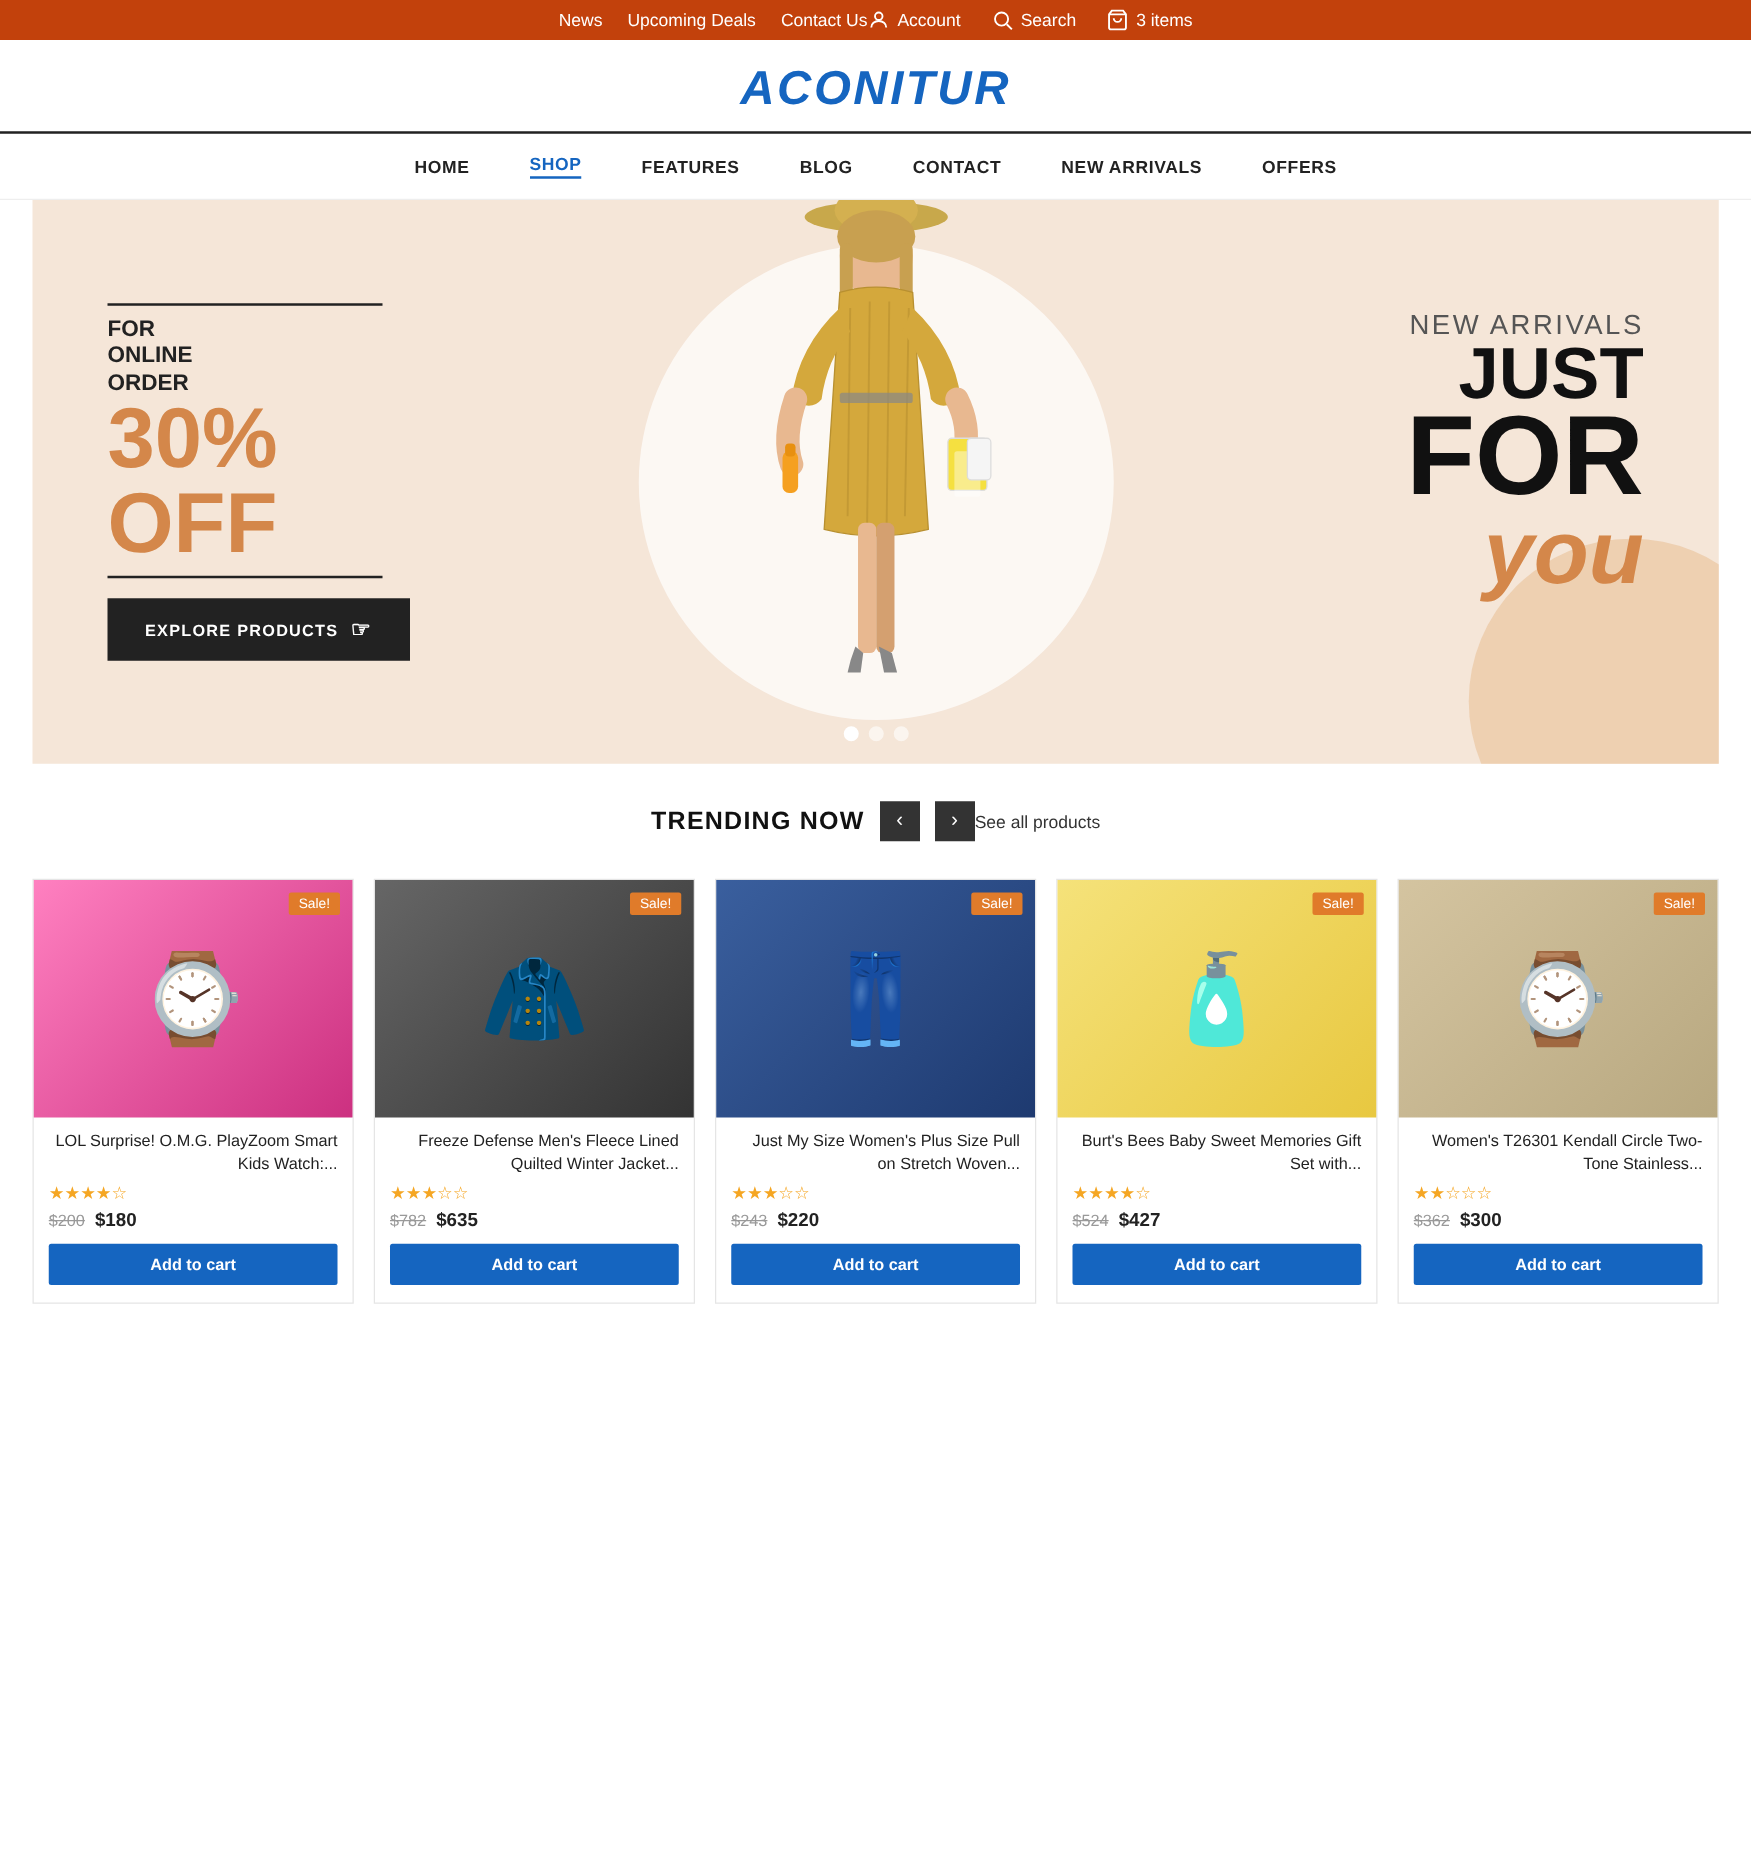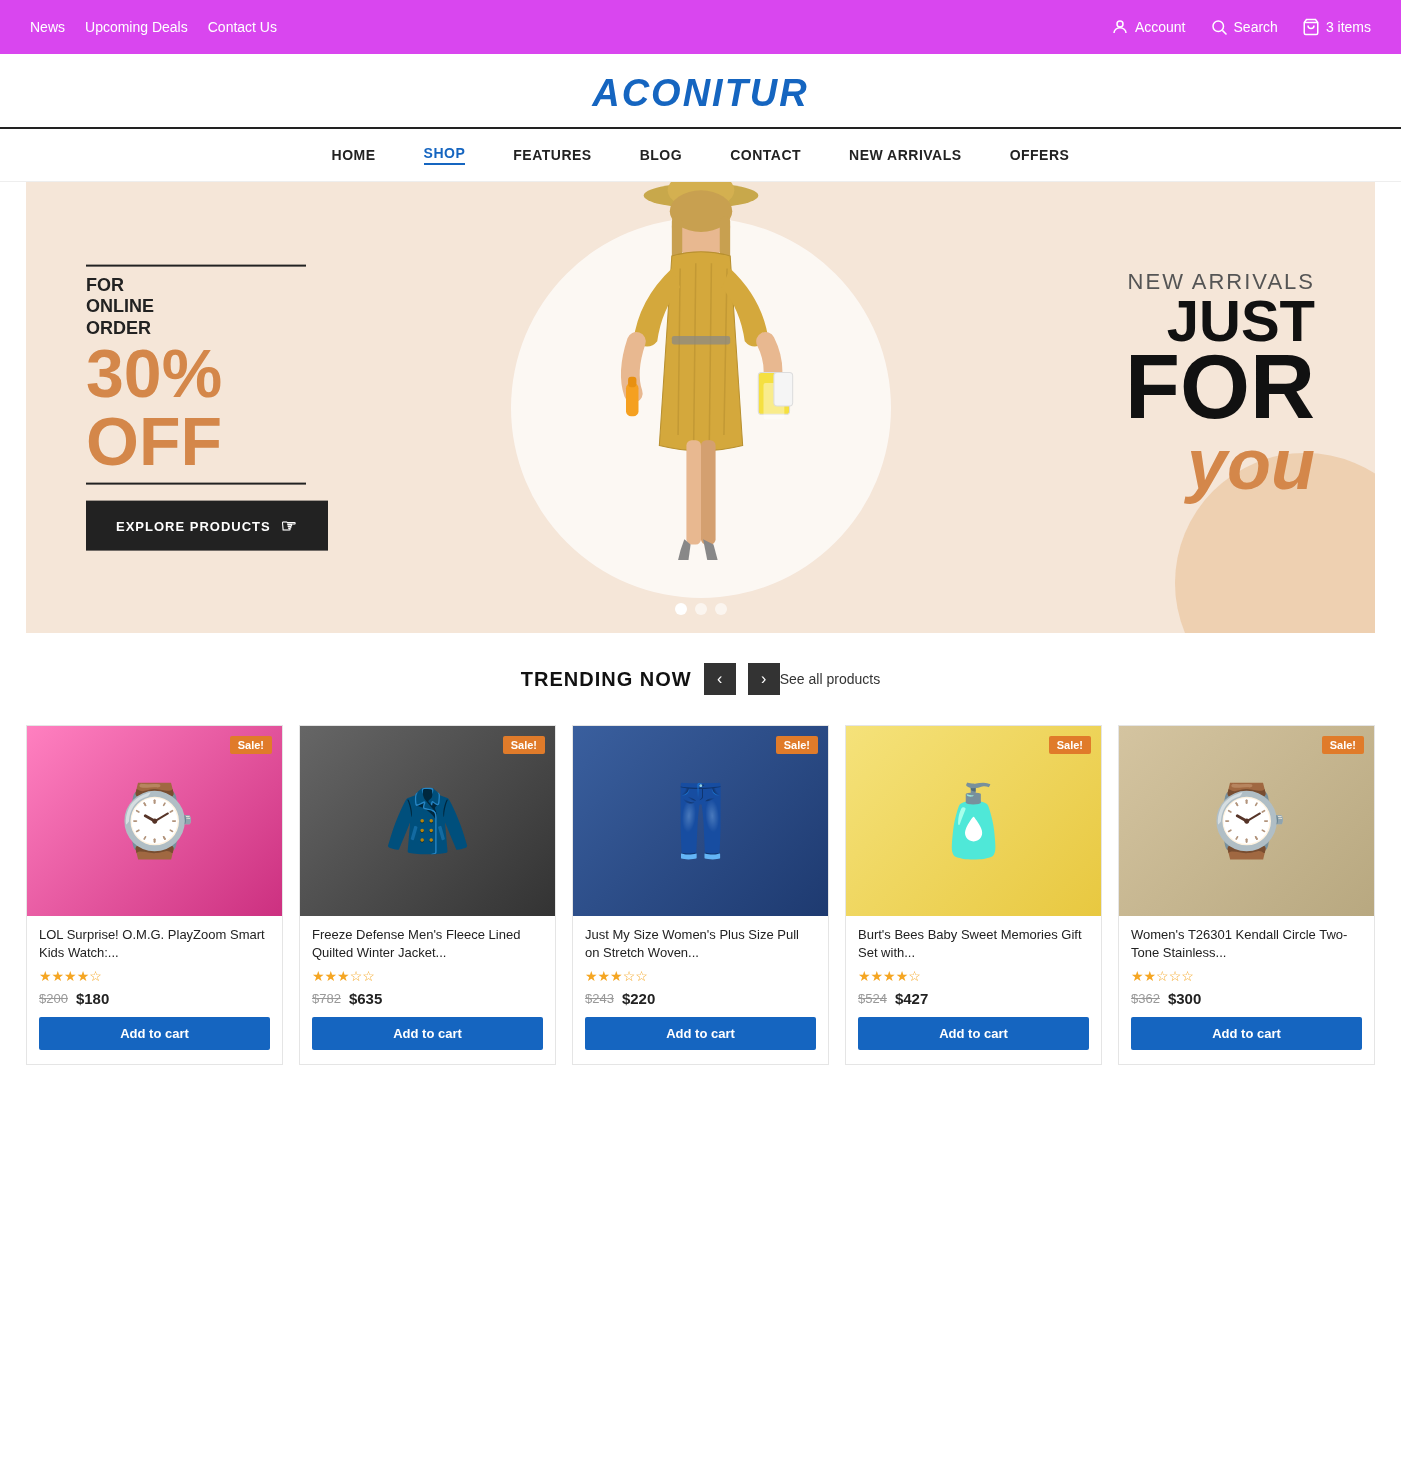--- a/index.html
+++ b/index.html
@@ -1,26 +1,26 @@
 <!DOCTYPE html>
 <html><head>
   <meta charset="utf-8">
   <style>
     * { margin: 0; padding: 0; box-sizing: border-box; }
     body { font-family: Arial, sans-serif; background: #fff; width: 1401px; }
 
     
     .top-bar {
-      background: #d946ef;
+      background: #c2410c;
       color: #fff;
       display: flex;
       align-items: center;
-      justify-content: space-between;
+      justify-content: center;
       padding: 0 30px;
-      height: 54px;
+      height: 32px;
       font-size: 14px;
     }
     .top-bar-left { display: flex; gap: 20px; }
     .top-bar-right { display: flex; gap: 24px; align-items: center; }
     .top-bar a { color: #fff; text-decoration: none; cursor: pointer; }
     .top-bar-icon { display: flex; align-items: center; gap: 6px; cursor: pointer; }
 
     
     .header {
       display: flex;
@@ -260,34 +260,35 @@
       justify-content: center;
       overflow: hidden;
     }
     .sale-badge {
       position: absolute;
       top: 10px;
       right: 10px;
       background: #e07b2a;
       color: #fff;
       font-size: 11px;
-      font-weight: 700;
+      font-weight: 400;
       padding: 3px 8px;
       border-radius: 2px;
       z-index: 2;
     }
     .product-info {
       padding: 10px 12px 14px;
     }
     .product-name {
       font-size: 13px;
       color: #222;
       margin-bottom: 6px;
       line-height: 1.4;
       min-height: 36px;
+      text-align: right;
     }
     .product-stars {
       color: #f5a623;
       font-size: 14px;
       margin-bottom: 6px;
     }
     .product-prices {
       display: flex;
       align-items: center;
       gap: 8px;

